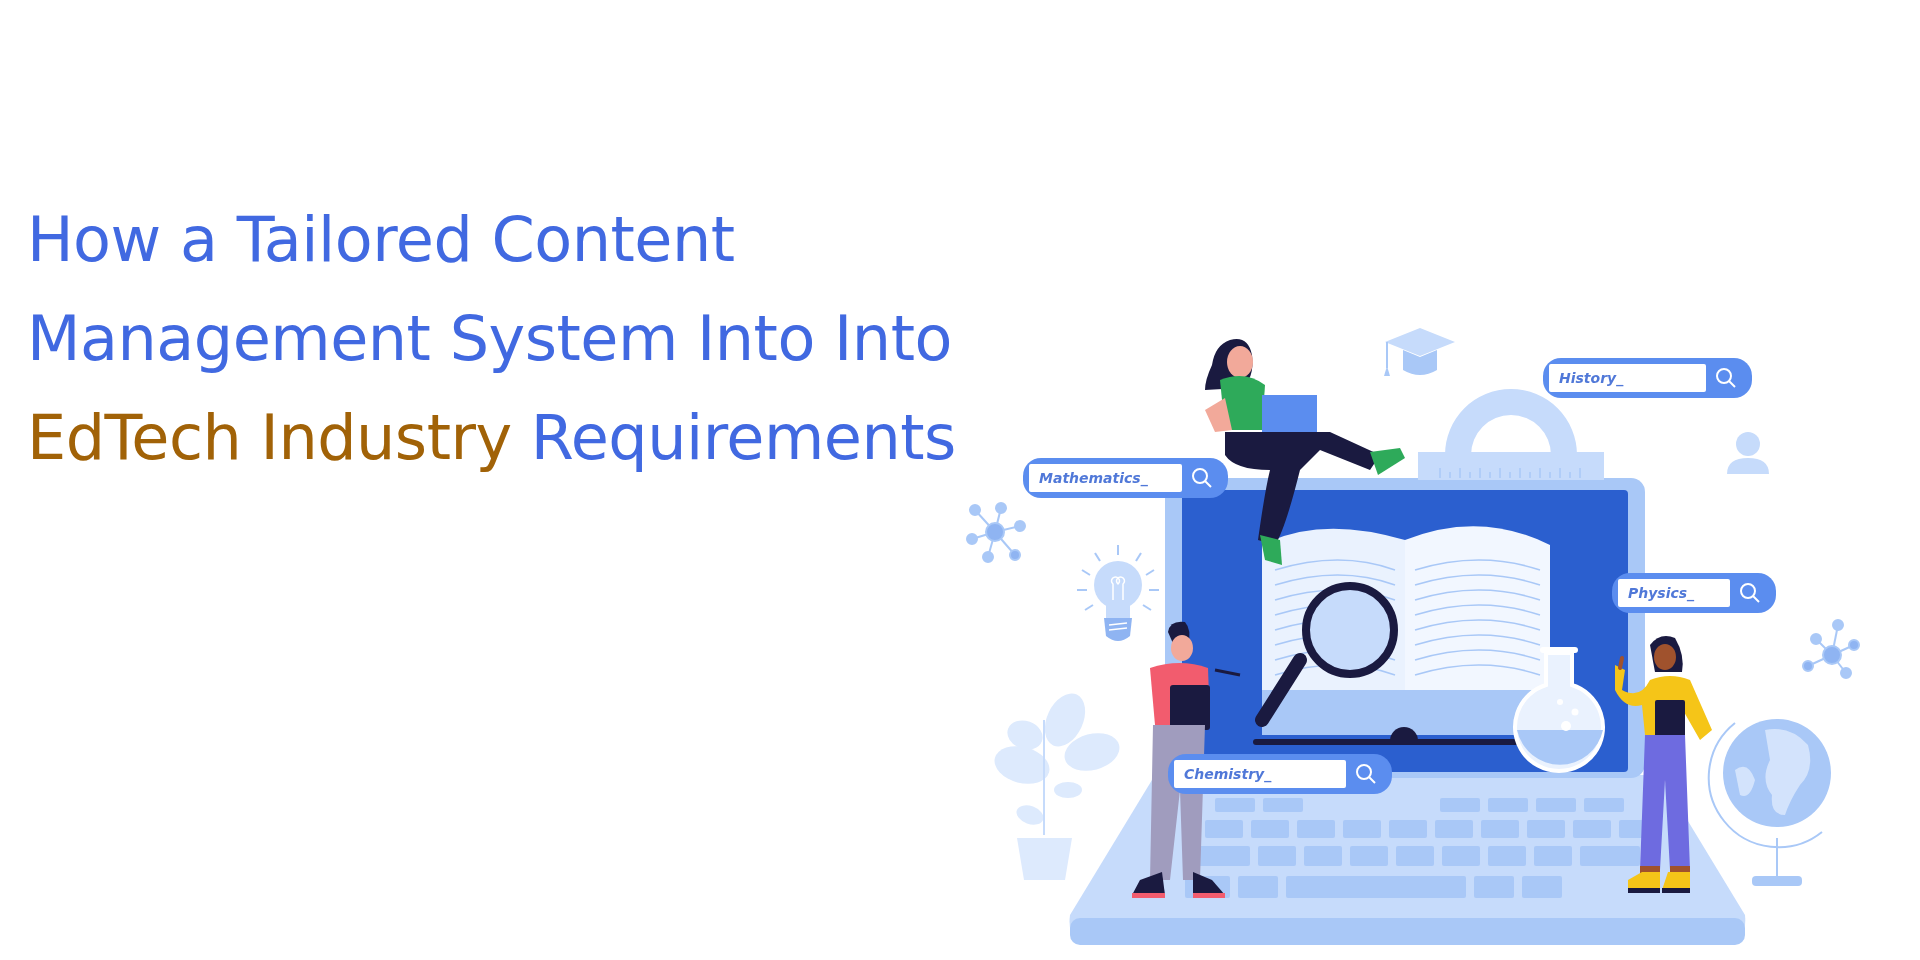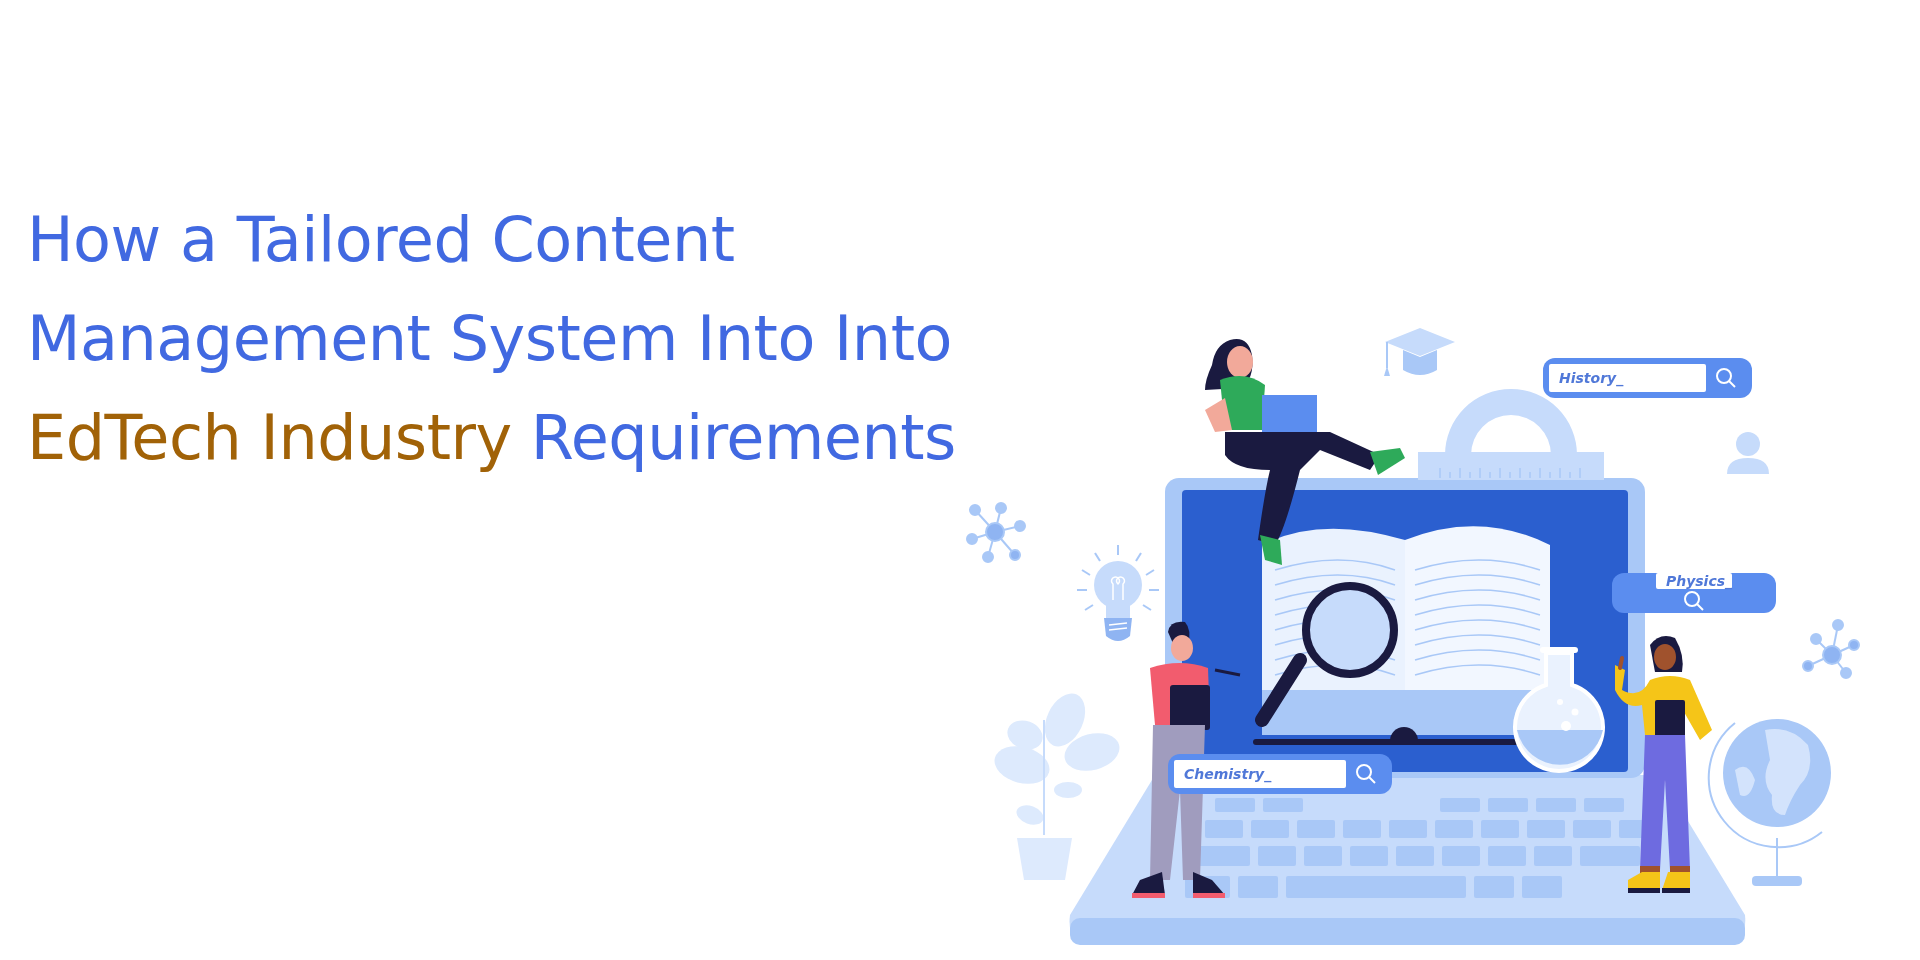--- a/index.html
+++ b/index.html
@@ -11,21 +11,21 @@
       font-size: 62px; line-height: 99px; letter-spacing: -0.5px;
       white-space: nowrap;
     }
     .hero-heading .line { display: block; height: 99px; }
     .c-blue { color: #4169E1; }
     .c-gold { color: #a16207; }
 
     .illustration { position: absolute; left: 0; top: 0; width: 1920px; height: 960px; }
 
     .search-bar {
-      position: absolute; height: 40px; background: #5B8DEF; border-radius: 12px;
+      position: absolute; height: 40px; background: #5B8DEF; border-radius: 18px;
       display: flex; align-items: center; padding: 0 6px; box-sizing: border-box;
       cursor: text;
     }
     .search-bar .field {
       flex: 1; height: 28px; background: #fff; border-radius: 2px;
       display: flex; align-items: center; padding-left: 10px; box-sizing: border-box;
       font-family: "DejaVu Sans", sans-serif; font-style: italic; font-weight: bold;
       font-size: 14px; color: #5078D8;
     }
     .search-bar .icon { width: 40px; height: 30px; display: flex; align-items: center; justify-content: center; }
@@ -263,32 +263,41 @@
       <rect x="1640" y="866" width="20" height="10" fill="#A0522D"></rect>
       <rect x="1670" y="866" width="20" height="10" fill="#A0522D"></rect>
       <path d="M1628 880 L1642 872 L1660 872 L1660 890 L1628 890 Z" fill="#F5C518"></path>
       <rect x="1628" y="888" width="32" height="5" fill="#1A1A40"></rect>
       <path d="M1668 872 L1690 872 L1690 890 L1662 890 Z" fill="#F5C518"></path>
       <rect x="1662" y="888" width="28" height="5" fill="#1A1A40"></rect>
     </g>
   </svg>
 
   
+  <div class="search-bar" style="left:1023px; top:458px; width:205px;">
+    <div class="field">Mathematics_</div>
+    <div class="icon">
+      <svg width="24" height="24" viewBox="0 0 24 24">
+          <circle cx="10" cy="10" r="7" fill="none" stroke="#fff" stroke-width="2"></circle>
+          <line x1="15" y1="15" x2="21" y2="21" stroke="#fff" stroke-width="2"></line>
+        </svg>
+    </div>
+  </div>
 
   <div class="search-bar" style="left:1543px; top:358px; width:209px;">
     <div class="field">History_</div>
     <div class="icon">
       <svg width="24" height="24" viewBox="0 0 24 24">
           <circle cx="10" cy="10" r="7" fill="none" stroke="#fff" stroke-width="2"></circle>
           <line x1="15" y1="15" x2="21" y2="21" stroke="#fff" stroke-width="2"></line>
         </svg>
     </div>
   </div>
 
-  <div class="search-bar" style="left:1612px; top:573px; width:164px;flex-direction:column;">
+  <div class="search-bar" style="left:1612px; top:573px; width:164px;">
     <div class="field">Physics_</div>
     <div class="icon">
       <svg width="24" height="24" viewBox="0 0 24 24">
           <circle cx="10" cy="10" r="7" fill="none" stroke="#fff" stroke-width="2"></circle>
           <line x1="15" y1="15" x2="21" y2="21" stroke="#fff" stroke-width="2"></line>
         </svg>
     </div>
   </div>
 
   <div class="search-bar" style="left:1168px; top:754px; width:224px;">

